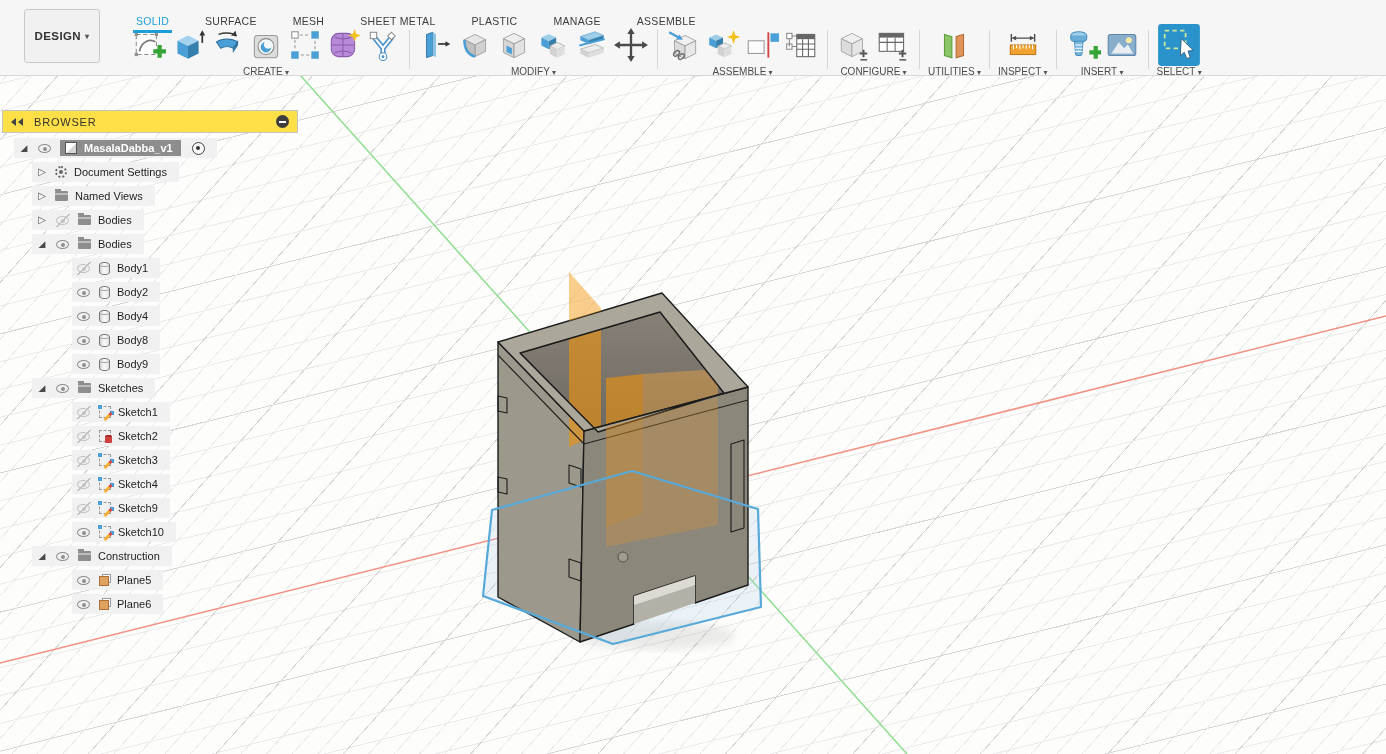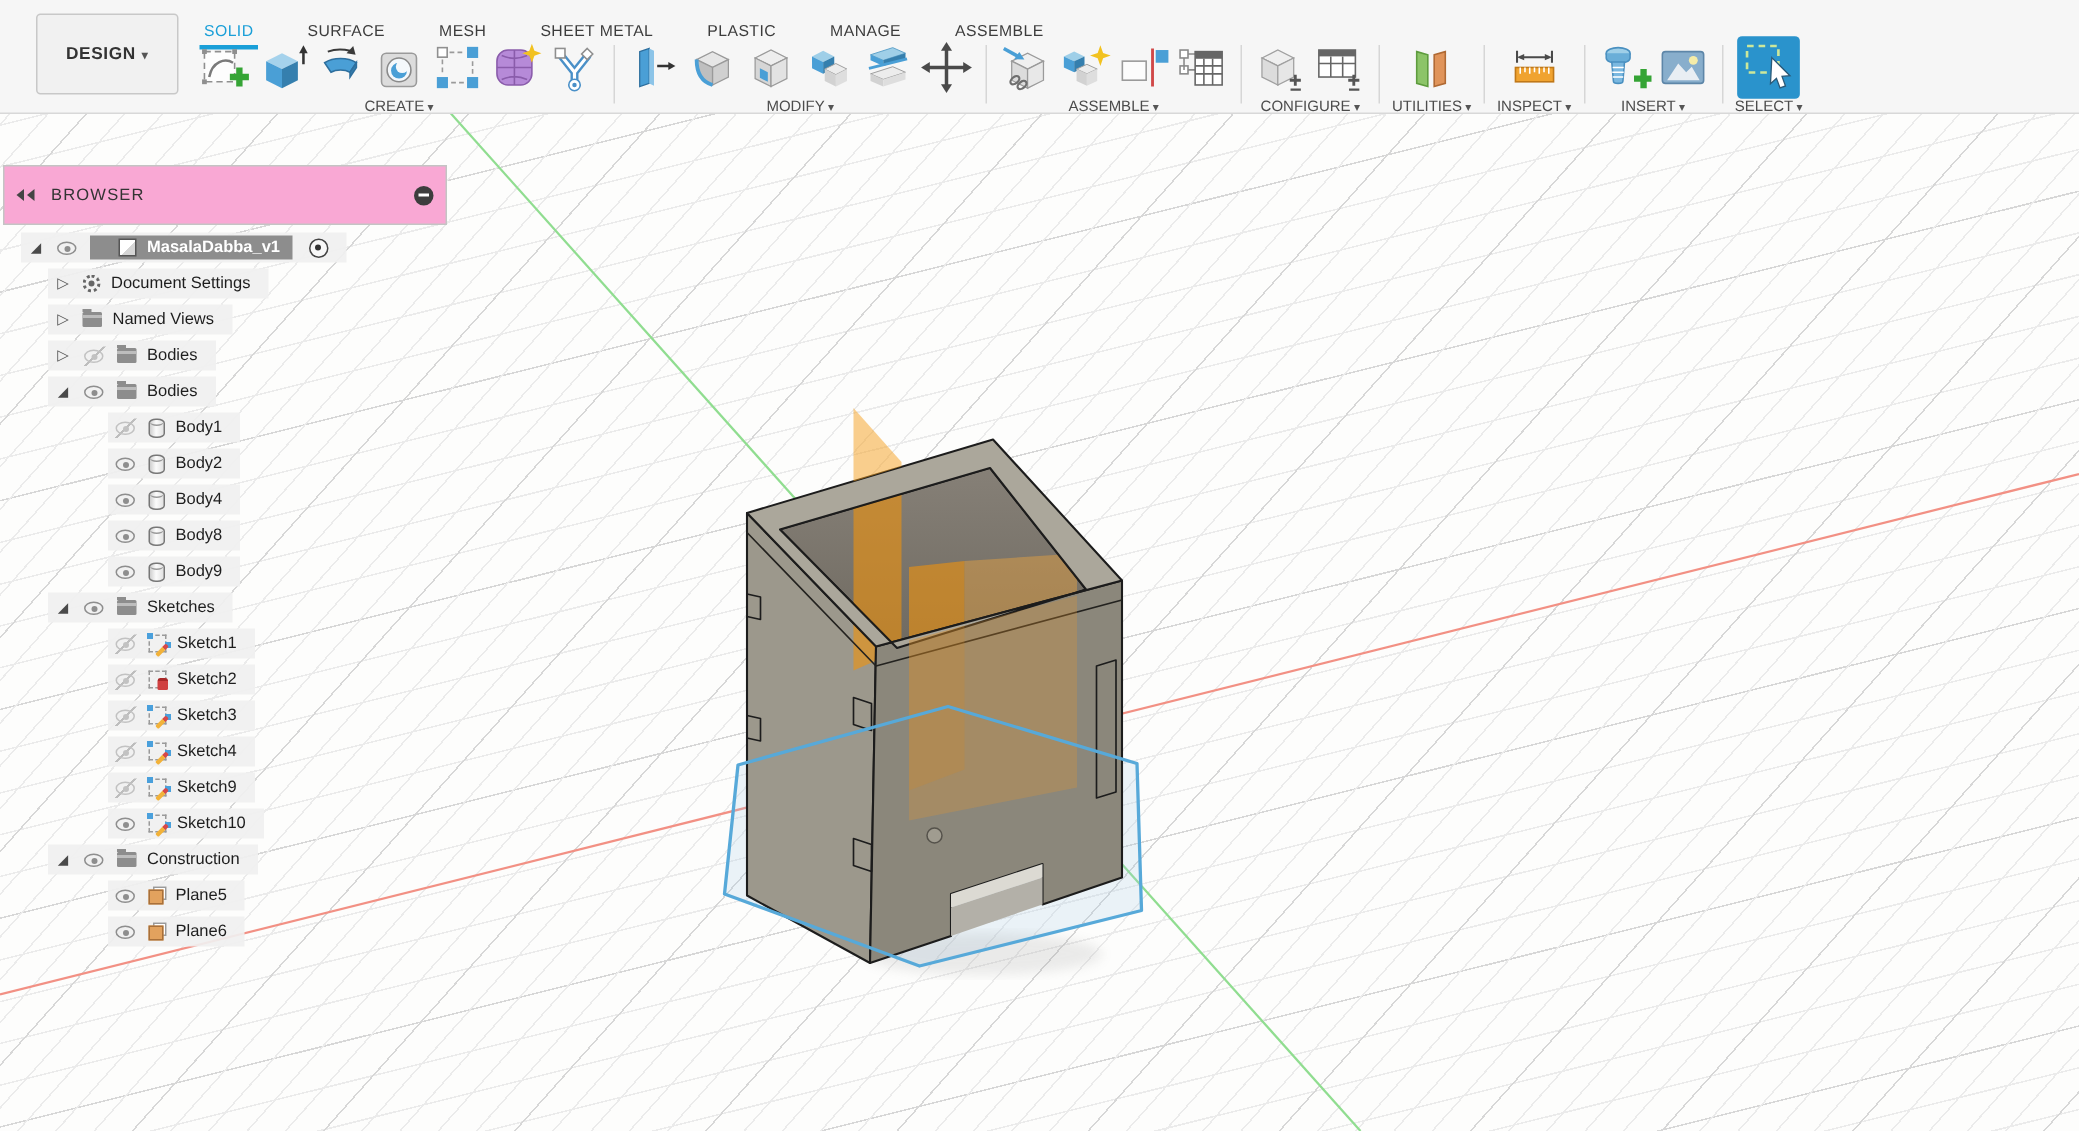--- a/index.html
+++ b/index.html
@@ -17,51 +17,51 @@
   .grid-b {
     background:
       repeating-linear-gradient(90deg,#d7d7d7 0 1px,transparent 1px 95px),
       repeating-linear-gradient(90deg,#ebebeb 0 1px,transparent 1px 19px);
     transform:rotate(41.8deg);
   }
   svg.scene { position:absolute; inset:0; z-index:2; }
 
   
   .topbar { position:absolute; top:0; left:0; right:0; height:76px; background:#f6f6f6; border-bottom:1px solid #d8d8d8; z-index:10; }
-  .design-btn { position:absolute; left:24px; top:9px; width:95px; height:54px; background:#f1f1f1; border:1px solid #c8c8c8; border-radius:3px; display:flex; align-items:center; justify-content:center; font-size:11.5px; font-weight:bold; color:#333; letter-spacing:.4px; cursor:pointer; }
+  .design-btn { position:absolute; left:24px; top:9px; width:76px; height:54px; background:#f1f1f1; border:1px solid #c8c8c8; border-radius:3px; display:flex; align-items:center; justify-content:center; font-size:11.5px; font-weight:bold; color:#333; letter-spacing:.4px; cursor:pointer; }
   .design-btn::after { content:"▾"; font-size:8px; margin-left:4px; color:#555; }
   .tabs { position:absolute; left:133px; top:0; height:21px; display:flex; gap:30px; align-items:stretch;margin-top:12px; }
   .tab { font-size:10.5px; color:#3c3c3c; letter-spacing:.3px; display:flex; align-items:center; padding:0 3px; border-bottom:3px solid transparent; cursor:pointer; white-space:nowrap; }
   .tab.active { color:#1a9fd8; border-bottom-color:#1a9fd8; }
   .groups { position:absolute; left:126px; top:24px; display:flex; align-items:flex-start; }
   .grp { display:flex; flex-direction:column; align-items:center; padding:0 5px; }
   .grp .ics { display:flex; align-items:center; gap:3px; height:42px; }
   .grp .glabel { font-size:10px; color:#4c4c4c; margin-top:0; white-space:nowrap; }
   .grp .glabel::after { content:" ▾"; font-size:8px; color:#555; }
   .sep { width:1px; align-self:stretch; background:#d6d6d6; margin:6px 3px 8px; }
   .tbi { display:inline-flex; cursor:pointer; }
 
   
   .browser { position:absolute; left:2px; top:110px; z-index:5; }
-  .b-header { width:296px; height:40px; background:#f9a8d4; border:1px solid #c4c4c4; display:flex; align-items:center; padding:0 8px; }
+  .b-header { width:296px; height:23px; background:#fde047; border:1px solid #c4c4c4; display:flex; align-items:center; padding:0 8px; }
   .b-title { font-size:11px; color:#333; letter-spacing:.8px; margin-left:8px; flex:1; }
   .hdr-collapse { width:15px; height:10px; position:relative; cursor:pointer; }
   .hdr-collapse::before,.hdr-collapse::after { content:""; position:absolute; top:1px; border-top:4px solid transparent; border-bottom:4px solid transparent; border-right:5px solid #444; }
   .hdr-collapse::before { left:0; } .hdr-collapse::after { left:7px; }
   .hdr-min { width:13px; height:13px; background:#3d3d3d; border-radius:50%; position:relative; cursor:pointer; }
   .hdr-min::after { content:""; position:absolute; left:3px; right:3px; top:5.5px; height:2px; background:#fff; }
 
   .tree { margin-top:5px; display:flex; flex-direction:column; gap:4px; }
   .row { display:flex; align-items:center; gap:7px; height:20px; width:fit-content; padding:0 12px 0 4px; background:rgba(240,240,240,.92); cursor:pointer; }
   .row .lbl { font-size:11px; color:#1e1e1e; white-space:nowrap; }
   .lvl0 { margin-left:12px; } .lvl1 { margin-left:30px; } .lvl2 { margin-left:70px; }
   .tw { width:12px; font-size:9px; color:#4a4a4a; text-align:center; line-height:10px; }
   .tw.exp::before { content:"◢"; }
   .tw.col::before { content:"▷"; font-size:10px; color:#555; }
-  .selchip { display:flex; align-items:center; gap:7px; background:#8d8d8d; padding:2px 8px 2px 19px; }
+  .selchip { display:flex; align-items:center; gap:7px; background:#8d8d8d; padding:2px 8px 2px 5px; }
   .selchip .lbl { color:#fff; font-weight:bold; }
   .radio { width:13px; height:13px; border:1.5px solid #444; border-radius:50%; position:relative; margin-left:4px; background:rgba(255,255,255,.5); }
   .radio::after { content:""; position:absolute; inset:3.5px; background:#333; border-radius:50%; }
 
   
   .eye { position:relative; width:16px; height:13px; flex:none; }
   .eye::before { content:""; position:absolute; left:1px; top:2.5px; width:11px; height:7px; border:1.5px solid #8e8e8e; border-radius:50%; }
   .eye::after { content:""; position:absolute; left:5.5px; top:5.5px; width:4px; height:4px; background:#8e8e8e; border-radius:50%; }
   .eye.off::before { border-color:#c2c2c2; } .eye.off::after { background:#c2c2c2; }
   .eye.off { background:linear-gradient(135deg,transparent 46%,#bdbdbd 46% 54%,transparent 54%); }

